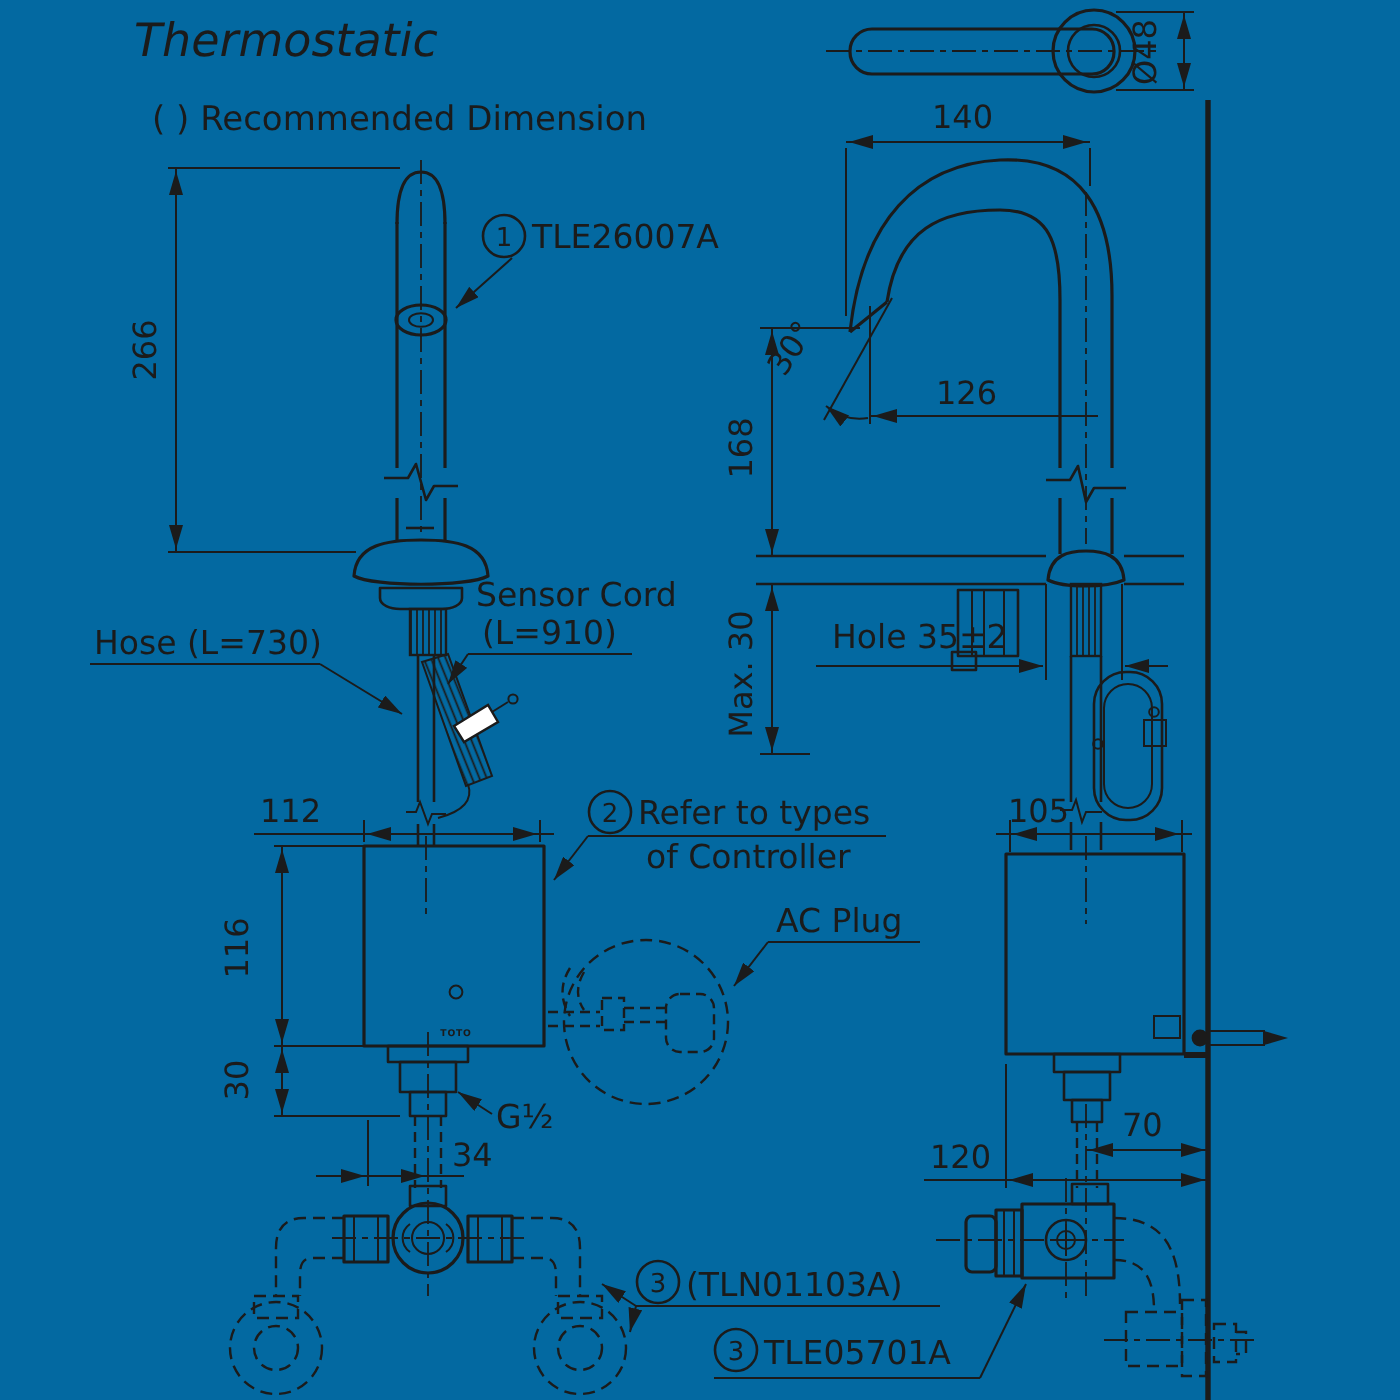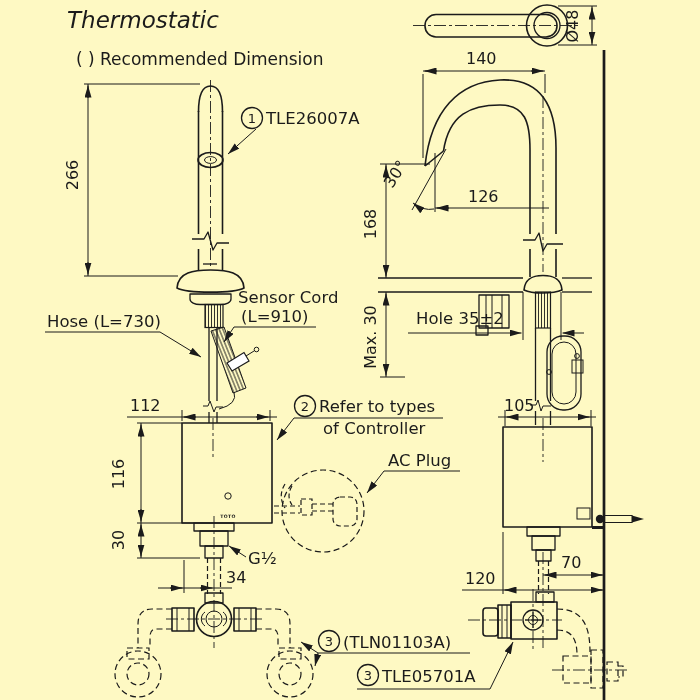--- a/index.html
+++ b/index.html
@@ -1,16 +1,16 @@
 <!DOCTYPE html>
 <html><head>
 <meta charset="utf-8">
 <style>
   html,body{margin:0;padding:0;background:#fff;}
-  .canvas{width:700px;height:700px;background:#fef9c3;position:relative;overflow:hidden;}
+  .canvas{width:700px;height:700px;background:#0369a1;position:relative;overflow:hidden;}
   svg{display:block;}
   text{font-family:"DejaVu Sans","Liberation Sans",sans-serif;fill:#1b1b1b;}
   .ttl{font-size:23px;font-style:italic;}
   .note{font-size:17px;}
   .dim{font-size:16px;}
   .lbl{font-size:16.5px;}
   .num{font-size:13px;text-anchor:middle;}
   .tiny{font-size:4.6px;font-weight:bold;text-anchor:middle;letter-spacing:.4px;}
   .ol{fill:none;stroke:#1b1b1b;stroke-width:1.6;stroke-linejoin:round;}
   .ol2{fill:none;stroke:#1b1b1b;stroke-width:1.3;stroke-linejoin:round;}

